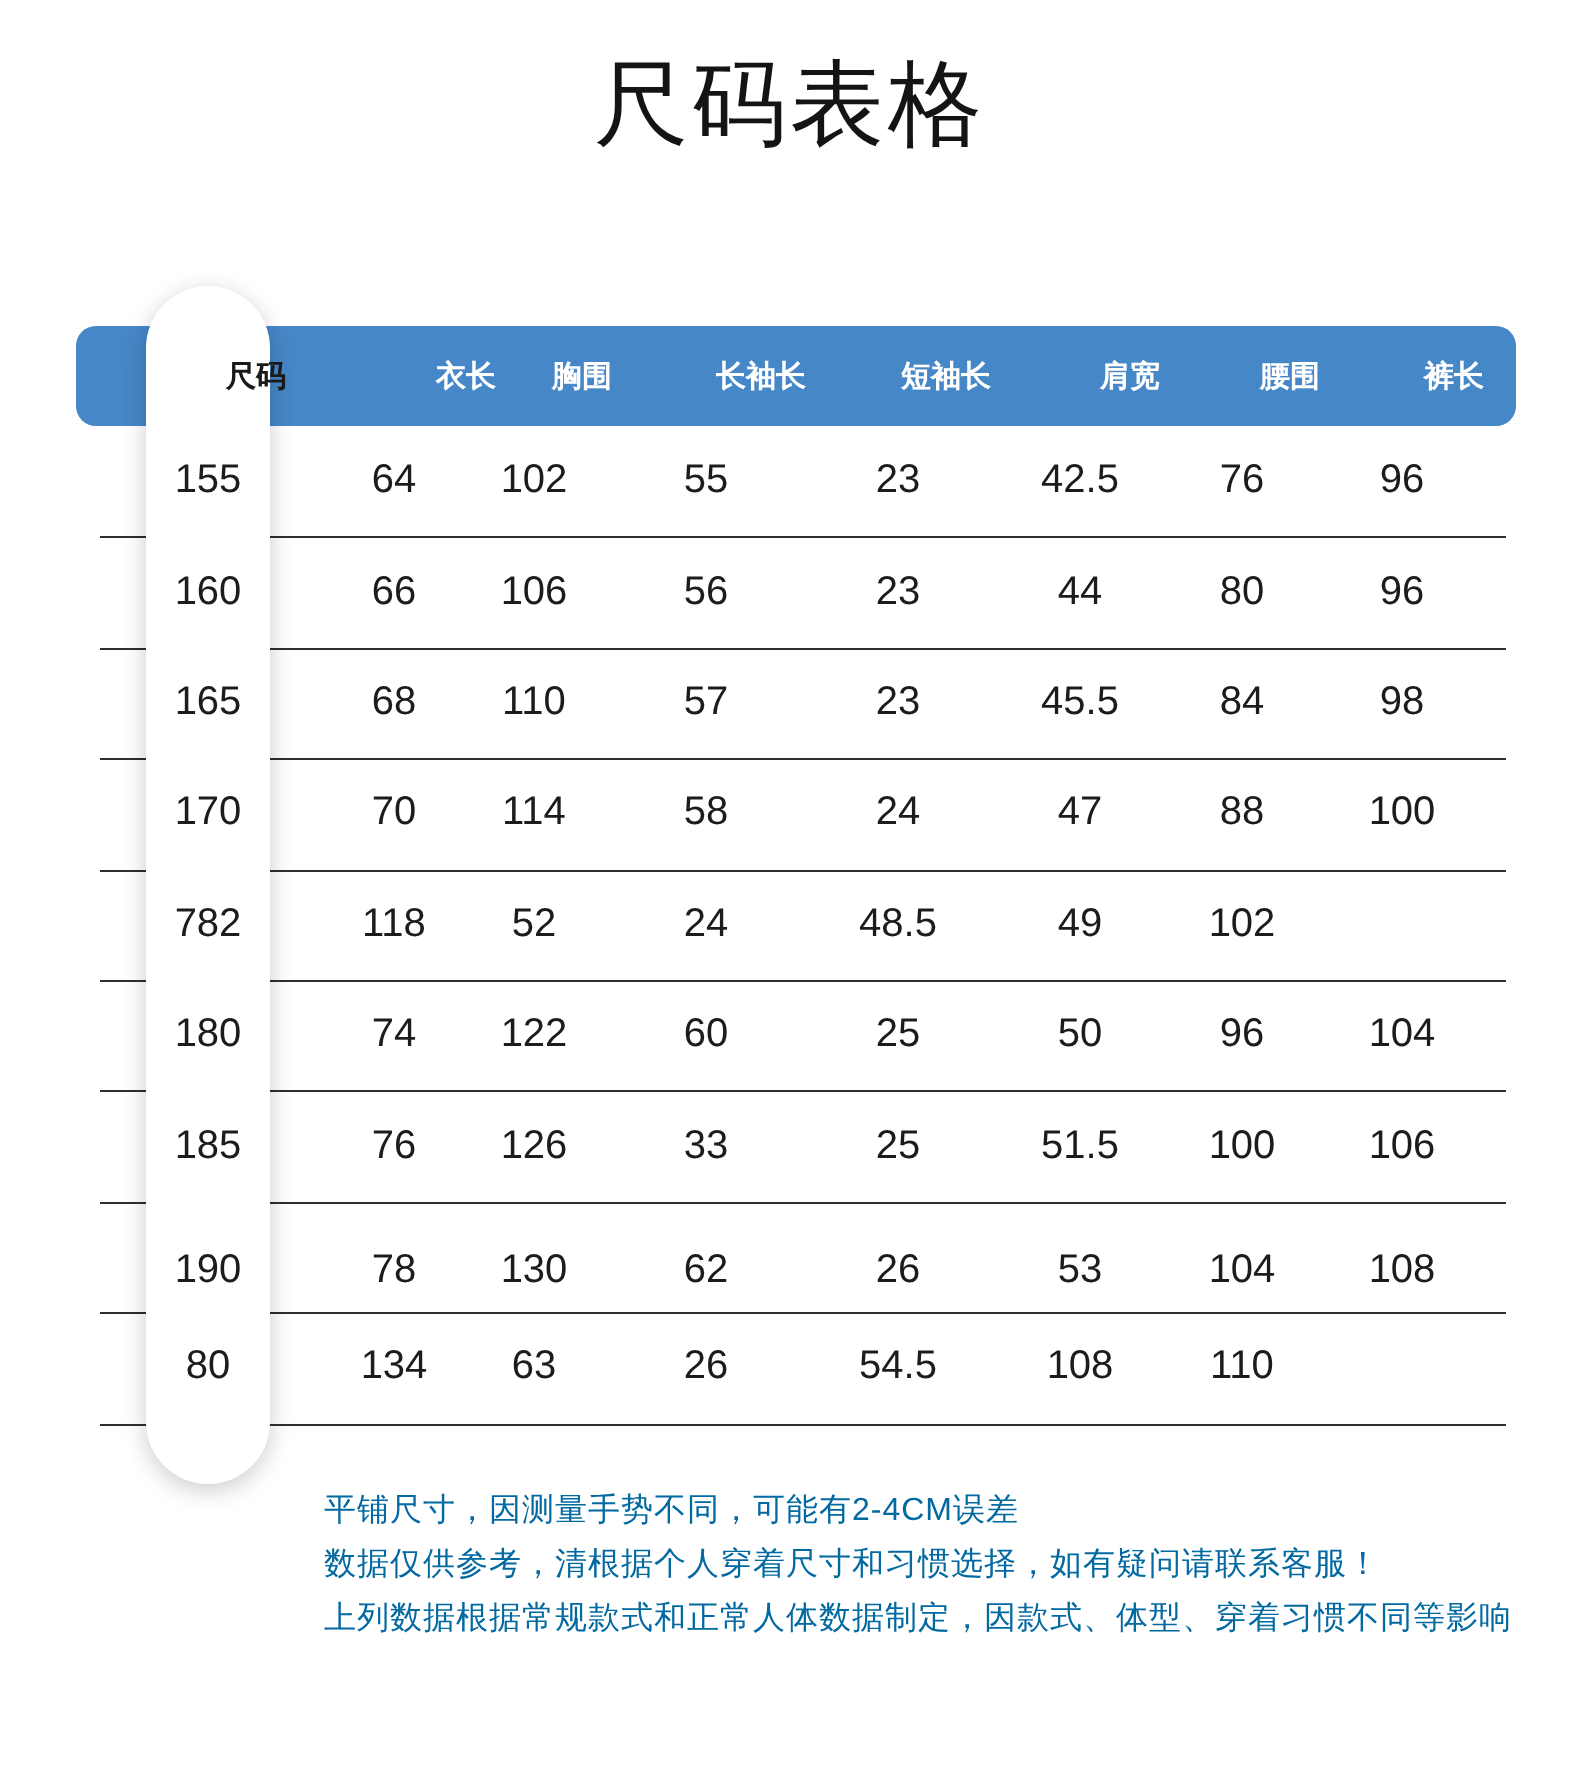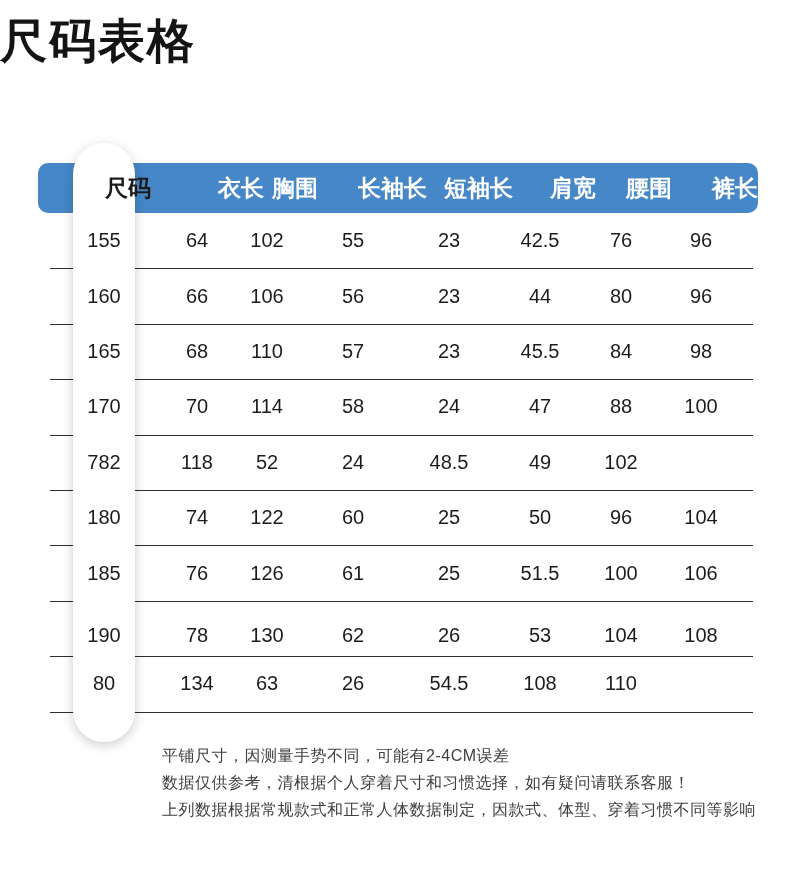--- a/index.html
+++ b/index.html
@@ -1,21 +1,21 @@
 <!DOCTYPE html>
 <html><head>
 <meta charset="utf-8">
 <style>
   html, body { margin:0; padding:0; background:#ffffff; }
   body { font-family:"Liberation Sans", "DejaVu Sans", sans-serif; }
   .page { position:relative; width:790px; height:887px; background:#ffffff; overflow:hidden; margin:0 auto; }
 
   .title {
-    position:absolute; top:10px; left:0; width:100%;
-    text-align:left; font-size:47px; font-weight:700;
+    position:absolute; top:21px; left:0; width:100%;
+    text-align:center; font-size:47px; font-weight:400;
     color:#141414; letter-spacing:2px;
   }
 
   .table-wrap { position:absolute; left:38px; top:163px; width:720px; height:610px; }
 
   .band {
     position:absolute; left:0; top:0; width:720px; height:50px;
     background:#4687C7; border-radius:10px; z-index:0;
   }
 
@@ -34,29 +34,29 @@
   .grid-row {
     position:absolute; left:0; width:720px;
     display:grid;
     grid-template-columns:132px 54px 86px 86px 106px 76px 86px 74px;
     align-items:center;
     z-index:2;
   }
   .cell { text-align:center; white-space:nowrap; }
 
   .header-row { top:0; height:50px; }
-  .header-row .cell { color:#ffffff; font-weight:700; font-size:23px;margin-left:48px; }
+  .header-row .cell { color:#ffffff; font-weight:700; font-size:15px;margin-left:48px; }
   .header-row .size-head { color:#1a1a1a; }
 
   .data-row { height:55.4px; }
   .data-row .cell { color:#1c1c1c; font-size:20px; font-weight:400; }
 
   .notes {
     position:absolute; left:162px; top:742px; width:600px;
-    font-size:16px; line-height:27px; color:#404040; letter-spacing:0.5px;
+    font-size:16px; line-height:27px; color:#0369a1; letter-spacing:0.5px;
   }
 </style>
 </head>
 <body>
 
 <div class="page">
 
   <div class="title">尺码表格</div>
 
   <div class="table-wrap">
@@ -148,21 +148,21 @@
       <div class="cell">25</div>
       <div class="cell">50</div>
       <div class="cell">96</div>
       <div class="cell">104</div>
     </div>
 
     <div class="grid-row data-row" style="top:382.4px">
       <div class="cell size-cell">185</div>
       <div class="cell">76</div>
       <div class="cell">126</div>
-      <div class="cell">61</div>
+      <div class="cell">33</div>
       <div class="cell">25</div>
       <div class="cell">51.5</div>
       <div class="cell">100</div>
       <div class="cell">106</div>
     </div>
 
     <div class="grid-row data-row" style="top:445px">
       <div class="cell size-cell">190</div>
       <div class="cell">78</div>
       <div class="cell">130</div>

